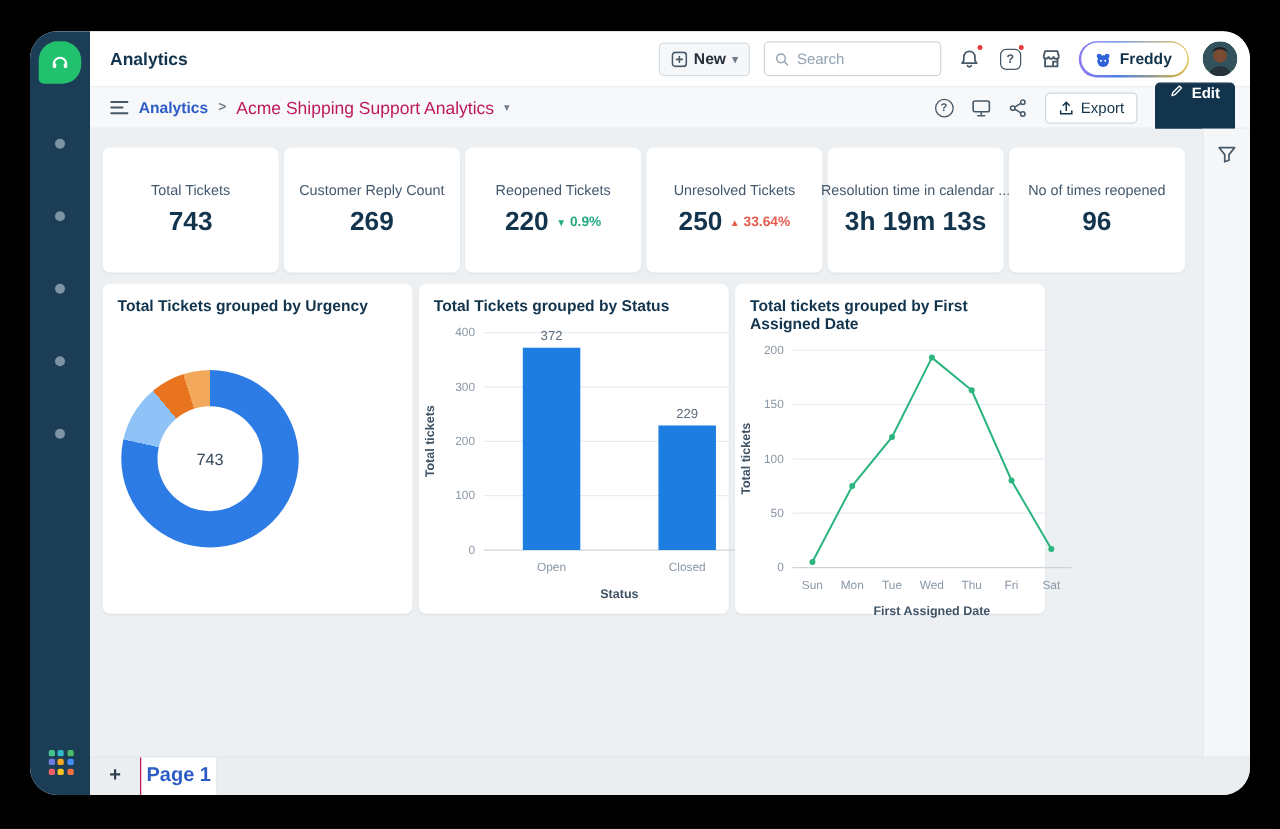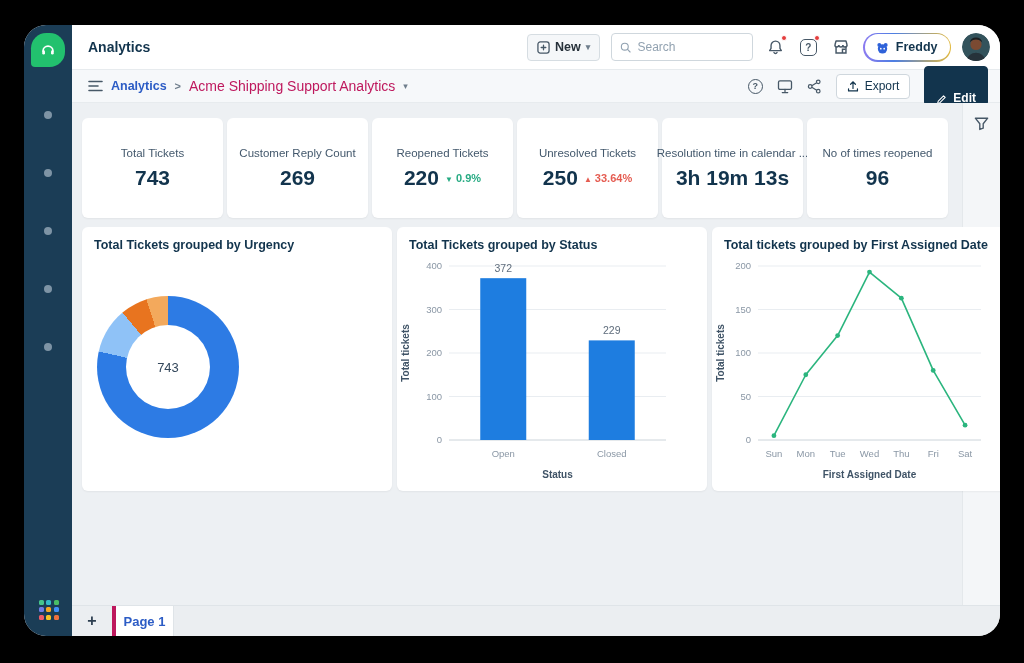--- a/index.html
+++ b/index.html
@@ -34,52 +34,52 @@
 
   
   .crumbbar { height:33px; background:#f6f8fa; border-bottom:1px solid #e7ebee; display:flex; align-items:center; padding:0 12px 0 16px; gap:8px; }
   .crumb-root { font-size:12.5px; font-weight:bold; color:#2c5cc5; cursor:pointer; }
   .crumb-sep { font-size:11px; color:#6f7e8c; font-weight:bold; }
   .crumb-cur { font-size:14px; font-weight:normal; color:#be185d; }
   .caret { font-size:9px; color:#6f7e8c; }
   .crumb-right { margin-left:auto; display:flex; align-items:center; gap:14px; }
   .qcircle { width:15px; height:15px; border-radius:50%; border:1.4px solid #475867; font-size:9px; font-weight:bold; color:#475867; display:flex; align-items:center; justify-content:center; cursor:pointer; }
   .btn-export { display:flex; align-items:center; gap:6px; height:25px; padding:0 10px; background:#fff; border:1px solid #cfd7dd; border-radius:4px; font-size:12px; font-weight:normal; color:#12344d; cursor:pointer; }
-  .btn-edit { display:flex; align-items:flex-end; gap:6px; height:40px; padding:0 11px; background:#12344d; border:1px solid #12344d; border-radius:4px; font-size:12px; font-weight:bold; color:#fff; cursor:pointer; }
+  .btn-edit { display:flex; align-items:flex-start; gap:6px; height:40px; padding:0 11px; background:#12344d; border:1px solid #12344d; border-radius:4px; font-size:12px; font-weight:bold; color:#fff; cursor:pointer; }
 
   
   .content { position:relative; flex:1; background:#edf0f3; }
   .right-rail { position:absolute; top:0; right:0; bottom:0; width:38px; background:#f4f6f8; border-left:1px solid #e4e8eb; }
   .funnel { position:absolute; top:12px; left:10px; cursor:pointer; }
 
   .kpi-row { position:absolute; left:10px; top:15px; width:866px; display:flex; justify-content:space-between; }
   .kpi-card { width:141px; height:100px; background:#fff; border-radius:6px; box-shadow:0 1px 2px rgba(0,0,0,.05); display:flex; flex-direction:column; align-items:center; justify-content:center; cursor:pointer; }
   .kpi-label { font-size:11.5px; color:#43586c; margin-bottom:7px; white-space:nowrap; }
   .kpi-value-row { display:flex; align-items:center; gap:6px; }
   .kpi-value { font-size:21px; font-weight:bold; color:#12344d; }
   .chip { font-size:11px; font-weight:bold; }
   .chip .tri { font-size:8px; }
   .chip-down { color:#27ab83; }
   .chip-up { color:#e55c51; }
 
   .charts-row { position:absolute; left:10px; top:124px; display:flex; gap:5px; }
-  .chart-card { position:relative; width:310px; height:264px; background:#fff; border-radius:6px; box-shadow:0 1px 2px rgba(0,0,0,.05); }
+  .chart-card { position:relative; width:248px; height:264px; background:#fff; border-radius:6px; box-shadow:0 1px 2px rgba(0,0,0,.05); }
   .chart-title { font-size:12.5px; font-weight:bold; color:#12344d; padding:11px 12px 0 12px; }
 
   .donut { position:absolute; left:15px; top:69px; width:142px; height:142px; border-radius:50%; }
   .donut-hole { position:absolute; left:29px; top:29px; width:84px; height:84px; border-radius:50%; background:#fff; display:flex; align-items:center; justify-content:center; font-size:13px; color:#33475b; }
   .legend { position:absolute; left:168px; top:104px; }
   .legend-item { display:flex; align-items:center; gap:6px; height:16px; cursor:pointer; }
   .legend-swatch { width:9px; height:9px; border-radius:2px; flex:0 0 9px; }
   .legend-text { font-size:10.5px; color:#42536b; white-space:nowrap; }
 
   
   .footer { height:31px; background:#ebeef1; border-top:1px solid #dfe4e8; display:flex; align-items:stretch; }
   .add-page { width:40px; display:flex; align-items:center; justify-content:center; font-size:16px; font-weight:bold; color:#2c3e50; cursor:pointer; }
-  .page-tab { width:62px; background:#fff; border-left:4px solid #be185d; border-right:1px solid #dfe4e8; display:flex; align-items:center; justify-content:center; font-size:13px; font-weight:bold; color:#2c5cc5; cursor:pointer; }
+  .page-tab { width:62px; background:#fff; border-left:1px solid #be185d; border-right:1px solid #dfe4e8; display:flex; align-items:center; justify-content:center; font-size:16px; font-weight:bold; color:#2c5cc5; cursor:pointer; }
 </style>
 </head>
 <body>
 
 <div class="window">
 
   <div class="sidebar">
     <div class="logo">
       <svg width="18" height="18" viewBox="0 0 16 16" fill="none">
         <path d="M3.6 9 a4.4 4.4 0 0 1 8.8 0" stroke="#ffffff" stroke-width="1.5" fill="none" stroke-linecap="round"></path>

